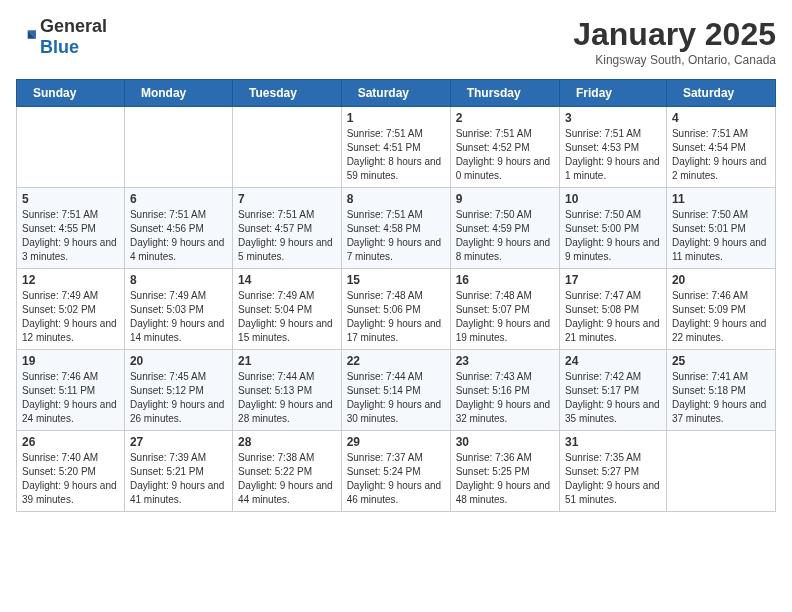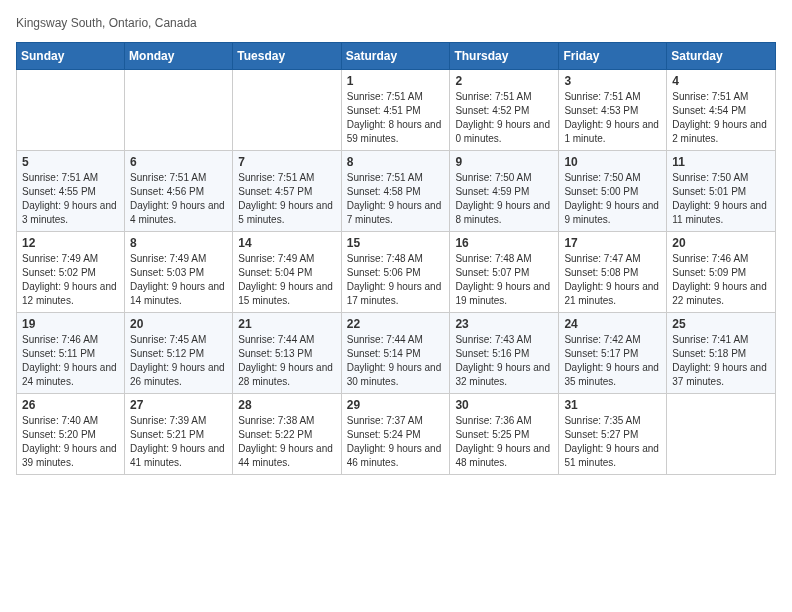--- a/index.html
+++ b/index.html
@@ -50,21 +50,21 @@
     .calendar {
       width: 100%;
       border-collapse: collapse;
       border: 1px solid #ccc;
     }
     .calendar th {
       background-color: #2b6cb0;
       color: #fff;
       font-size: 12px;
       font-weight: bold;
-      padding: 6px 4px;
+      padding: 6px 16px;
       text-align: left;
       border: 1px solid #1a5a9a;
     }
     .calendar td {
       vertical-align: top;
       border: 1px solid #ccc;
       padding: 4px 5px;
       width: 113px;
       min-height: 80px;
       background: #fff;
@@ -84,21 +84,32 @@
       line-height: 1.4;
     }
     .empty-cell {
       background: #f9f9f9;
     }
   </style>
 </head>
 <body>
 
 <div class="header">
+  <div class="logo">
+    <svg class="logo-icon" viewBox="0 0 24 24" width="28" height="28">
+      <polygon points="14,4 24,4 24,14" fill="#2b6cb0"></polygon>
+      <polygon points="14,4 24,14 14,14" fill="#1a4a8a"></polygon>
+    </svg>
+    <div>
+      <span class="logo-text-general">General</span><br>
+      <span class="logo-text-blue">Blue</span>
+    </div>
+  </div>
   <div class="title-block">
+    <div class="month-title">January 2025</div>
     <div class="location-title">Kingsway South, Ontario, Canada</div>
   </div>
 </div>
 
 <table class="calendar">
   <thead>
     <tr>
     <th>Sunday</th>
         <th>Monday</th>
         <th>Tuesday</th>

